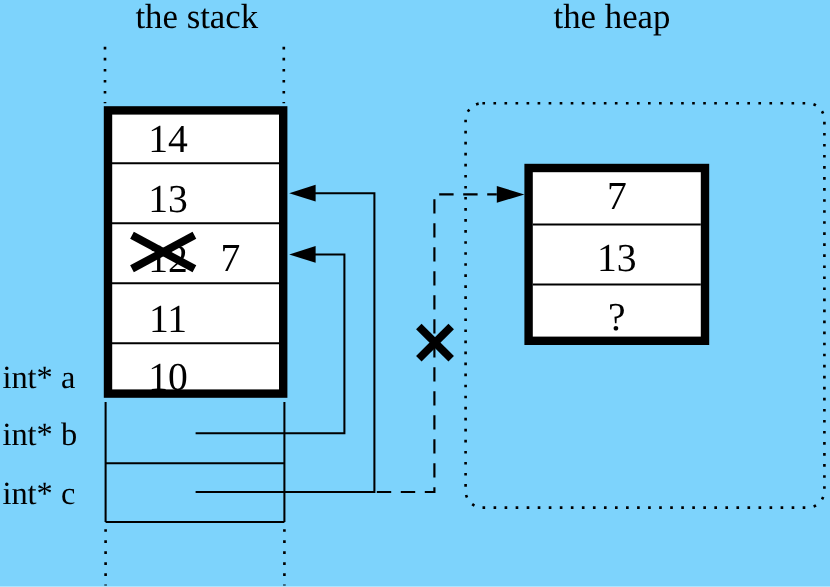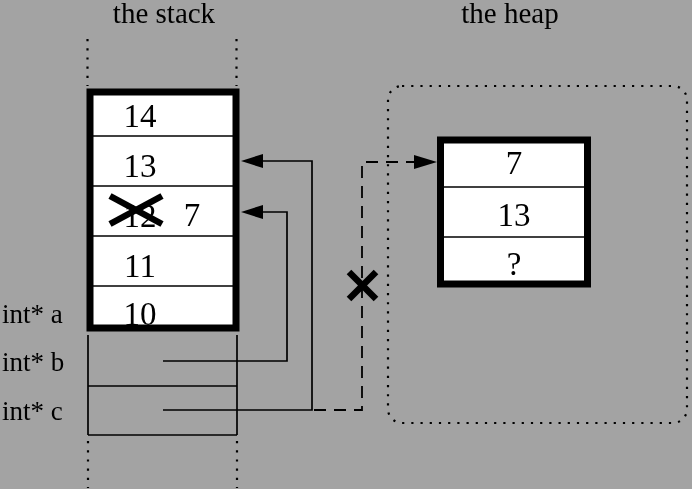--- a/index.html
+++ b/index.html
@@ -1,20 +1,20 @@
 <!DOCTYPE html>
 <html><head>
 <meta charset="utf-8">
 <style>
   html, body { margin: 0; padding: 0; background: #ffffff; }
   .canvas {
     position: relative;
     width: 692px;
     height: 489px;
-    background: #a3a3a3;
+    background: #7dd3fc;
     overflow: hidden;
   }
   svg text {
     font-family: "Liberation Serif", "DejaVu Serif", serif;
     fill: #000000;
   }
   .title { font-size: 29px; }
   .num   { font-size: 33px; }
   .label { font-size: 27px; }
   .thick { fill: #ffffff; stroke: #000000; stroke-width: 7; }

